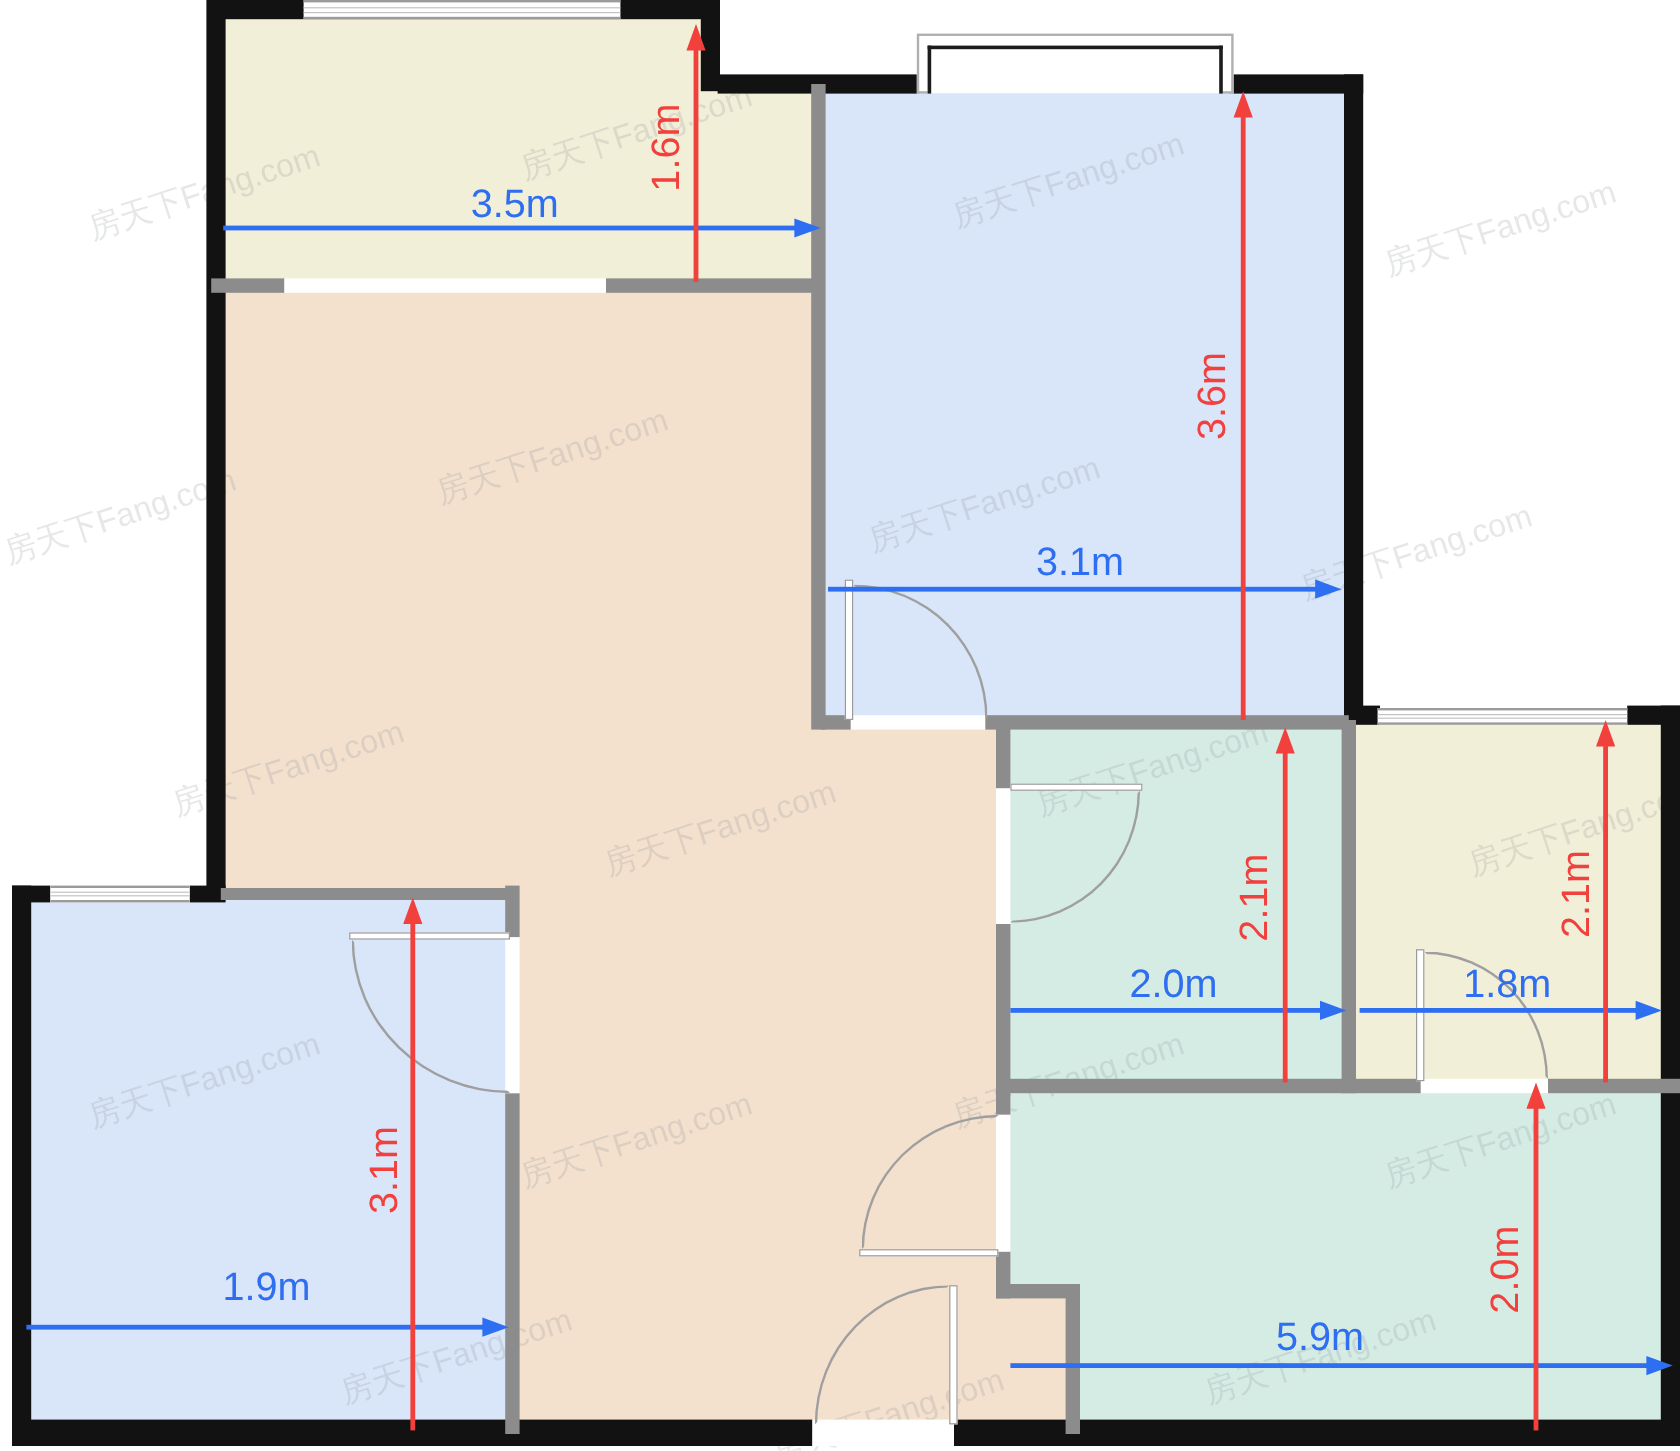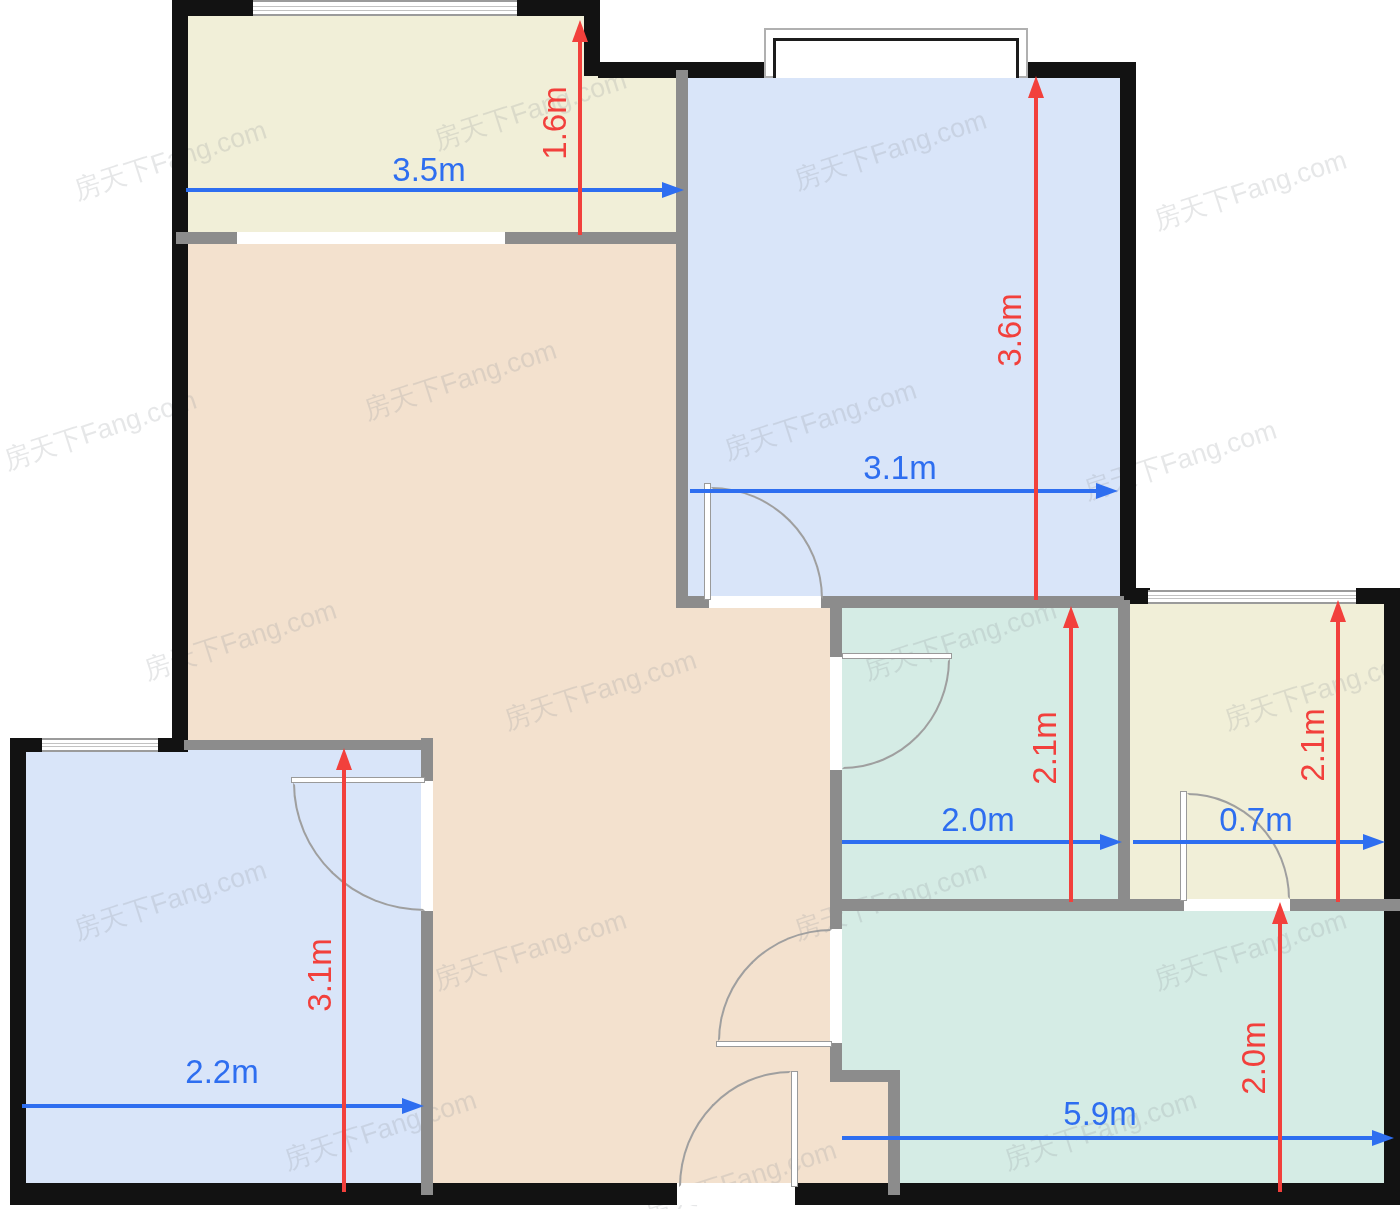--- a/index.html
+++ b/index.html
@@ -155,20 +155,20 @@
   <div class="varrow" style="left:1336px;top:620px;height:282px;"></div>
   <div class="varrow" style="left:342px;top:768px;height:424px;"></div>
   <div class="varrow" style="left:1278px;top:922px;height:270px;"></div>
 
   <div class="dlab blue" style="left:429px;top:170px;">3.5m</div>
   <div class="dlab red" style="left:555px;top:123px;">1.6m</div>
   <div class="dlab blue" style="left:900px;top:468px;">3.1m</div>
   <div class="dlab red" style="left:1010px;top:330px;">3.6m</div>
   <div class="dlab blue" style="left:978px;top:820px;">2.0m</div>
   <div class="dlab red" style="left:1045px;top:748px;">2.1m</div>
-  <div class="dlab blue" style="left:1256px;top:820px;">0.7m</div>
+  <div class="dlab blue" style="left:1256px;top:820px;">1.8m</div>
   <div class="dlab red" style="left:1313px;top:745px;">2.1m</div>
-  <div class="dlab blue" style="left:222px;top:1072px;">2.2m</div>
+  <div class="dlab blue" style="left:222px;top:1072px;">1.9m</div>
   <div class="dlab red" style="left:320px;top:975px;">3.1m</div>
   <div class="dlab blue" style="left:1100px;top:1114px;">5.9m</div>
   <div class="dlab red" style="left:1254px;top:1058px;">2.0m</div>
 
 </div>
 
 </body></html>

